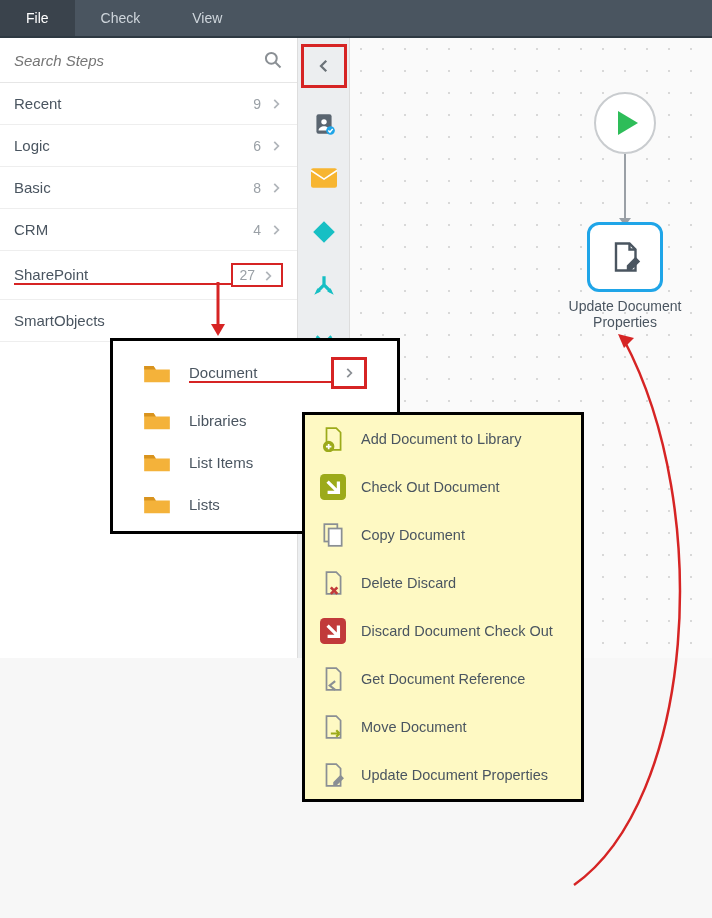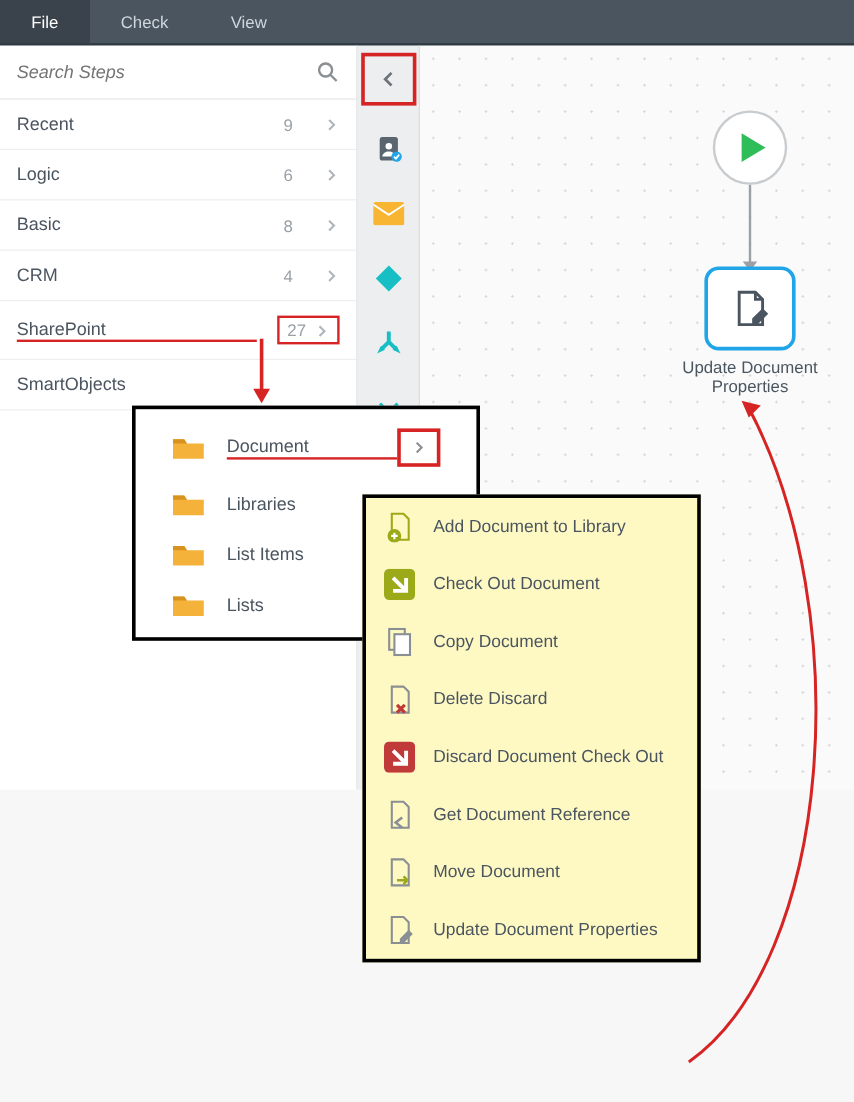--- a/index.html
+++ b/index.html
@@ -8,21 +8,21 @@
 
 .menubar { height: 38px; background: #4a5560; display: flex; align-items: center; border-bottom: 2px solid #2e3942; }
 .menu-item { color: #cfd6dc; padding: 0 26px; height: 100%; display: flex; align-items: center; font-size: 14px; cursor: pointer; text-align: right; }
 .menu-item.active { color: #fff; background: #3a434c; font-weight: 500; }
 
 
 .leftpanel { position: absolute; top: 38px; left: 0; width: 298px; height: 620px; background: #fff; border-right: 1px solid #ddd; }
 .search-row { display: flex; align-items: center; padding: 12px 14px; border-bottom: 1px solid #e6e6e6; }
 .search-input { flex: 1; border: none; outline: none; font-size: 15px; font-style: italic; color: #ef4444; background: transparent; }
 .search-icon { width: 20px; height: 20px; color: #8a8f94; }
-.cat-row { display: flex; align-items: center; padding: 12px 14px; border-bottom: 1px solid #eee; cursor: pointer; color: #4a5560; font-size: 15px; gap: 17px; }
+.cat-row { display: flex; align-items: center; padding: 12px 14px; border-bottom: 1px solid #eee; cursor: pointer; color: #4a5560; font-size: 15px; }
 .cat-row .label { flex: 1; }
 .cat-row .count { color: #9aa0a6; margin-right: 8px; font-size: 14px; }
 .cat-row .chev { width: 14px; height: 14px; color: #b0b5ba; }
 .redline { border-bottom: 2px solid #d62424; }
 .redbox { border: 2px solid #d62424; padding: 2px 6px; display: inline-flex; align-items: flex-end; }
 
 
 .railcol { position: absolute; top: 38px; left: 298px; width: 52px; height: 620px; background: #eceef0; border-right: 1px solid #ddd; display: flex; flex-direction: column; align-items: center; padding-top: 6px; gap: 18px; }
 .rail-btn { width: 36px; height: 36px; display: flex; align-items: center; justify-content: center; cursor: pointer; }
 .rail-redbox { border: 3px solid #d62424; width: 46px; height: 44px; display: flex; align-items: center; justify-content: center; }

